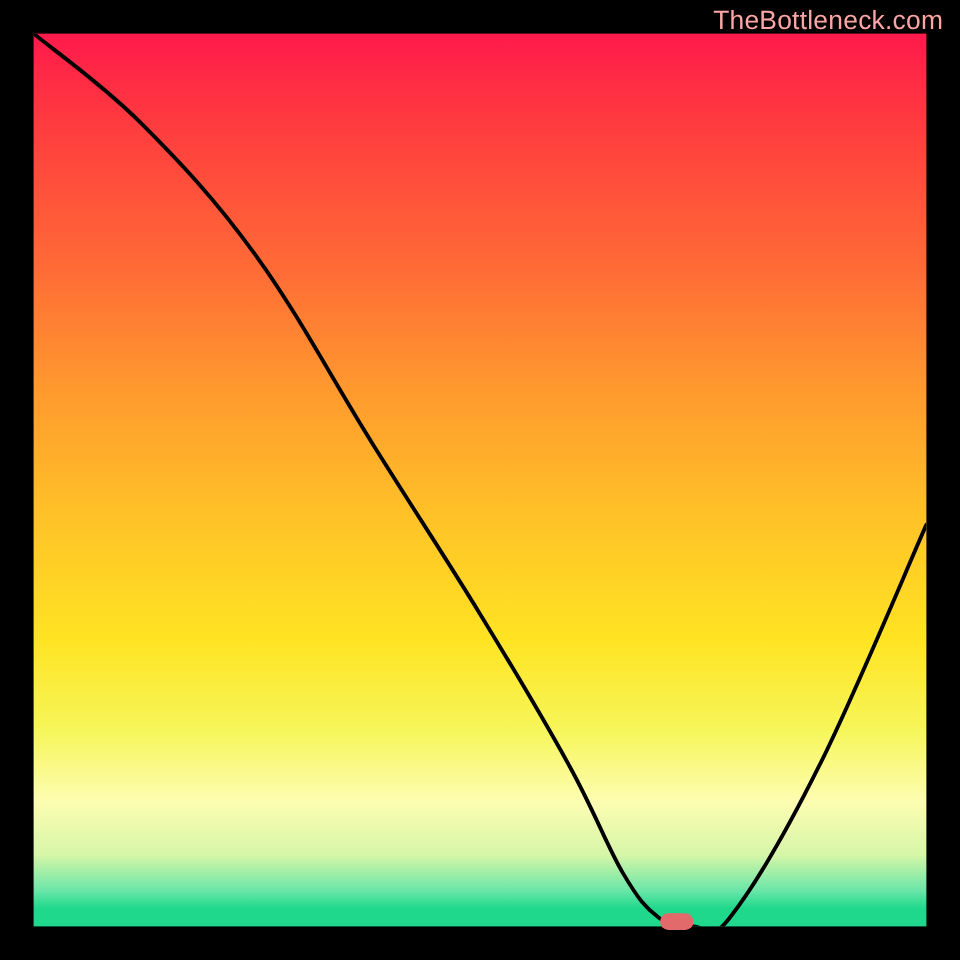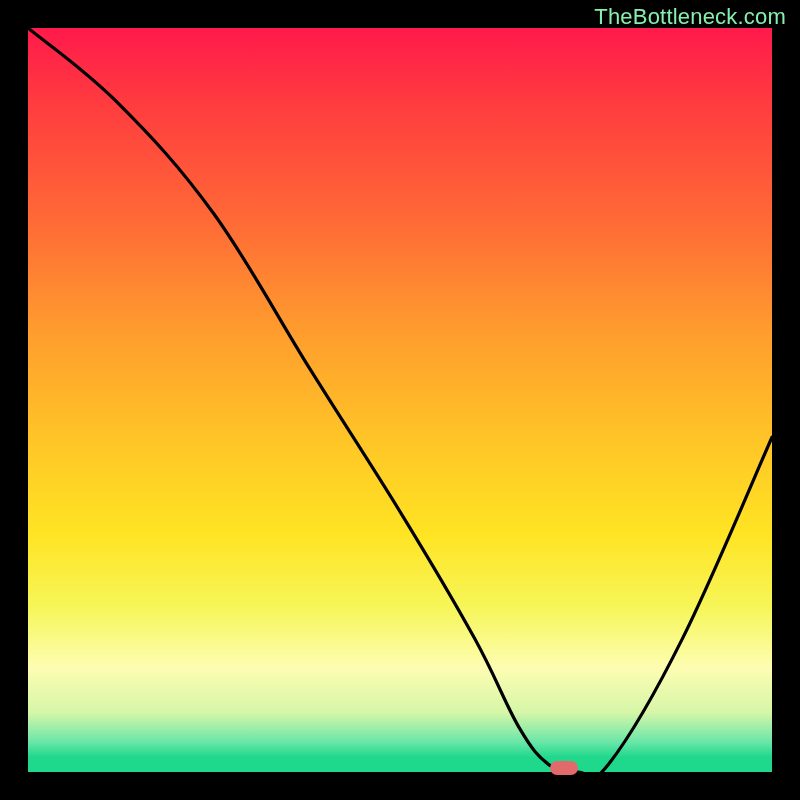--- a/index.html
+++ b/index.html
@@ -13,21 +13,21 @@
   .stage {
     position: relative;
     width: 800px;
     height: 800px;
     background: #000;
   }
   .watermark {
     position: absolute;
     top: 4px;
     right: 14px;
-    color: #86efac;
+    color: #fca5a5;
     font-size: 22px;
     font-weight: 500;
     letter-spacing: 0.2px;
   }
   .plot {
     position: absolute;
     left: 28px;
     top: 28px;
     width: 744px;
     height: 744px;

